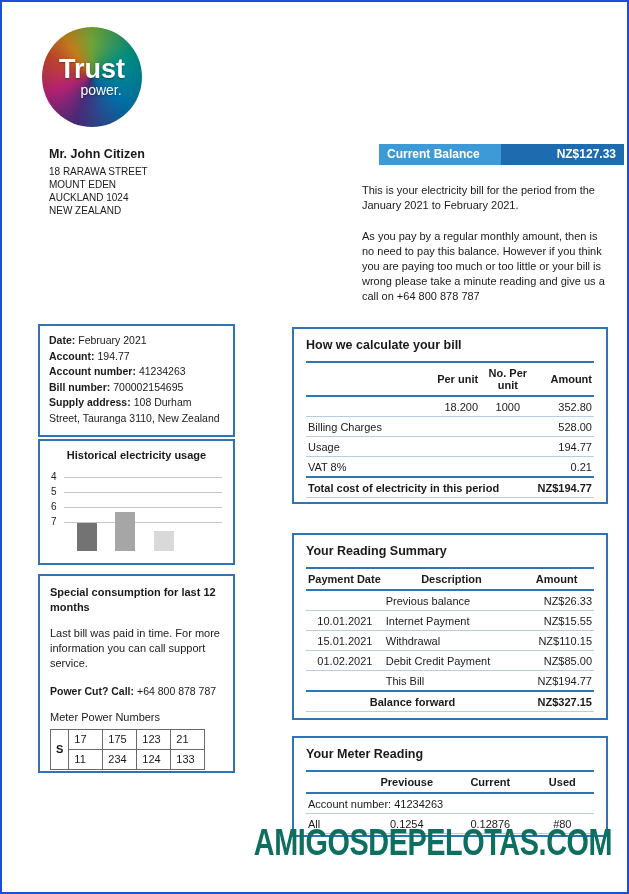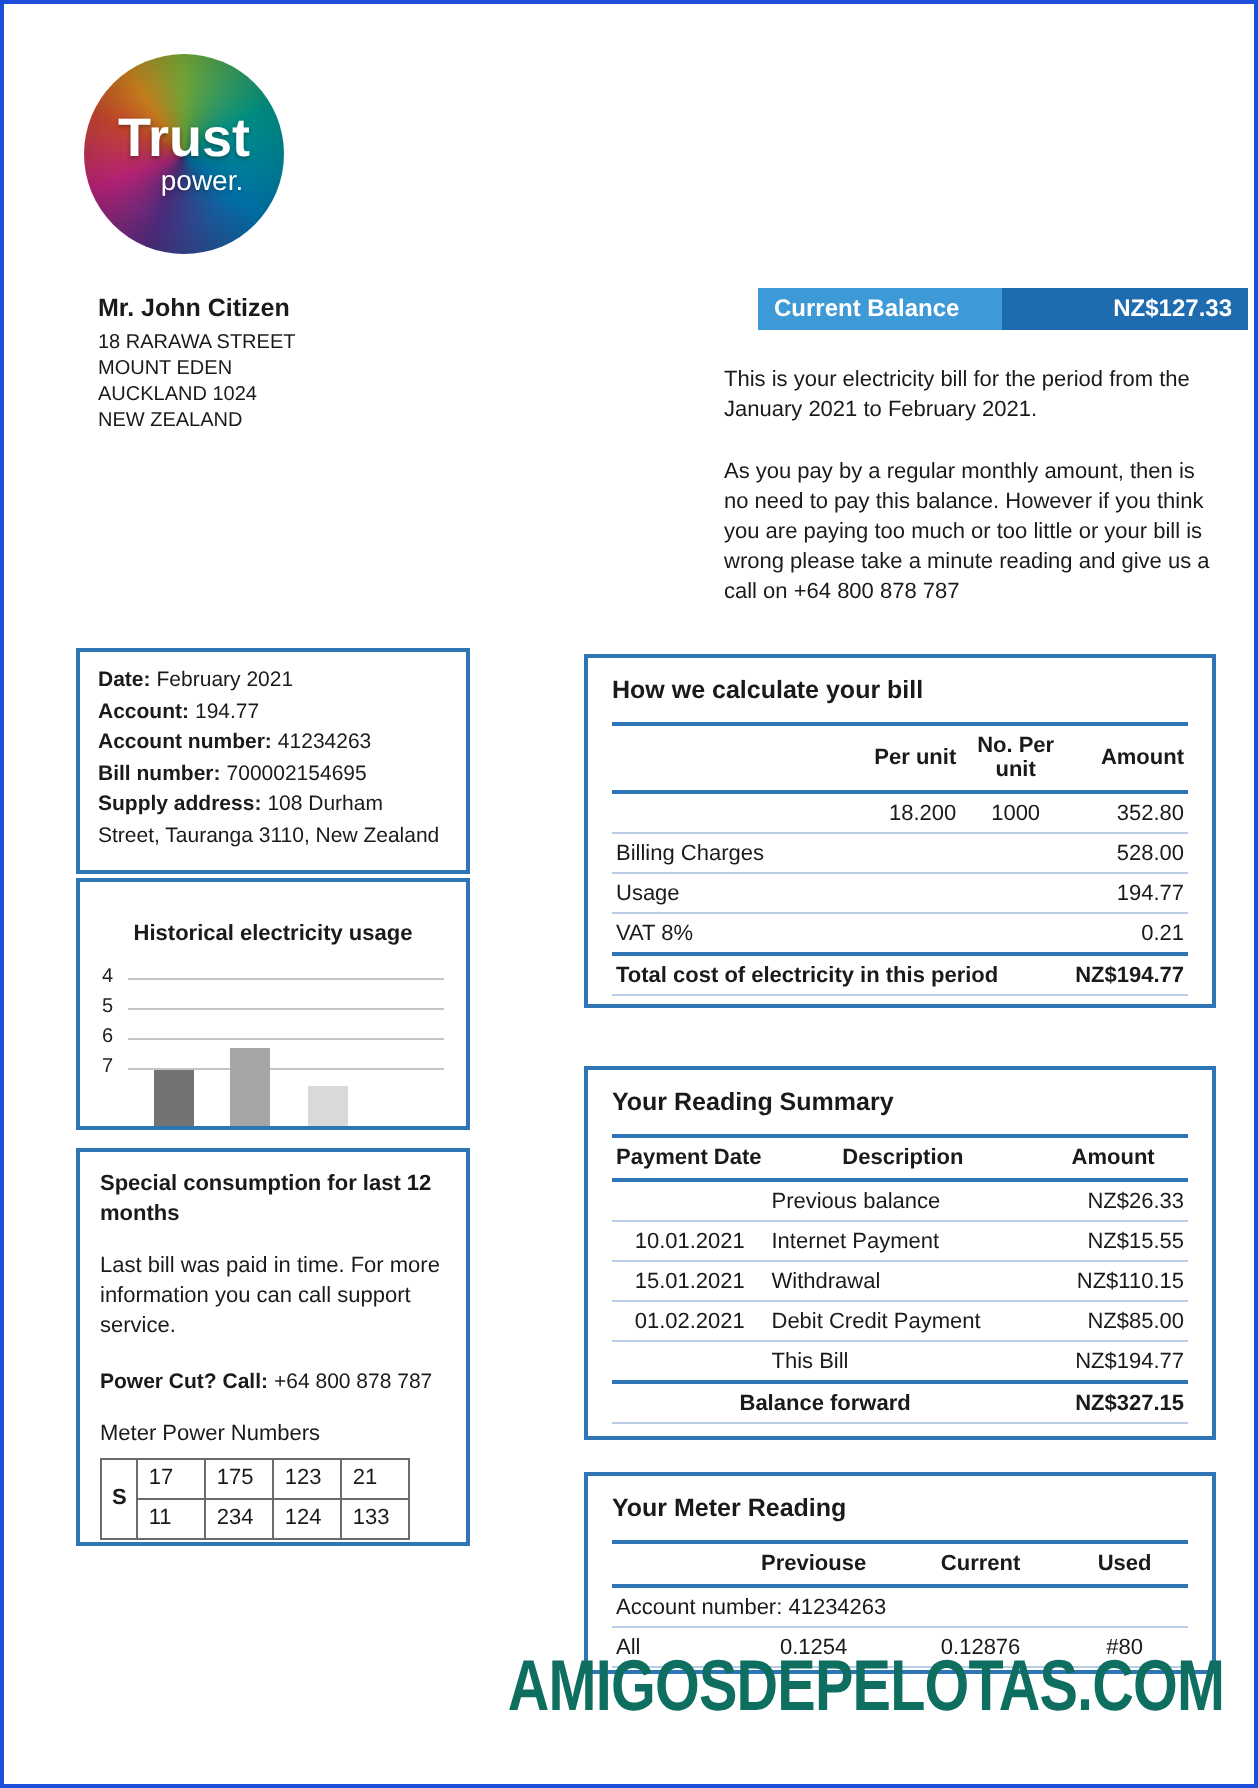--- a/index.html
+++ b/index.html
@@ -31,21 +31,21 @@
   .balance-note { position:absolute; left:360px; top:227px; width:246px; font-size:11px; line-height:15px; }
 
   
   .box { position:absolute; border:2px solid #2e75b6; background:#fff; }
 
   
   .bill-info { left:36px; top:322px; width:197px; height:113px; padding:7px 9px; font-size:10.5px; line-height:15.5px; overflow:hidden; }
   .lbl { font-weight:bold; margin-right:3px; }
 
   
-  .chart-box { left:36px; top:437px; width:197px; height:126px; padding:20px 9px; }
+  .chart-box { left:36px; top:437px; width:197px; height:126px; padding:8px 9px; }
   .chart-title { font-size:11px; font-weight:bold; text-align:center; margin-bottom:8px; }
   .plot { position:relative; margin-left:15px; height:82px; }
   .gridline { position:absolute; left:0; right:2px; height:1px; background:#c6c6c6; }
   .ytick { position:absolute; left:-13px; top:-6px; font-size:10px; color:#222; }
   .bar { position:absolute; bottom:0; width:20px; }
 
   
   .consumption { left:36px; top:572px; width:197px; height:199px; padding:9px 10px; font-size:11px; line-height:15px; overflow:hidden; }
   .cons-heading { font-weight:bold; margin-bottom:11px; }
   .cons-body { margin-bottom:13px; }

